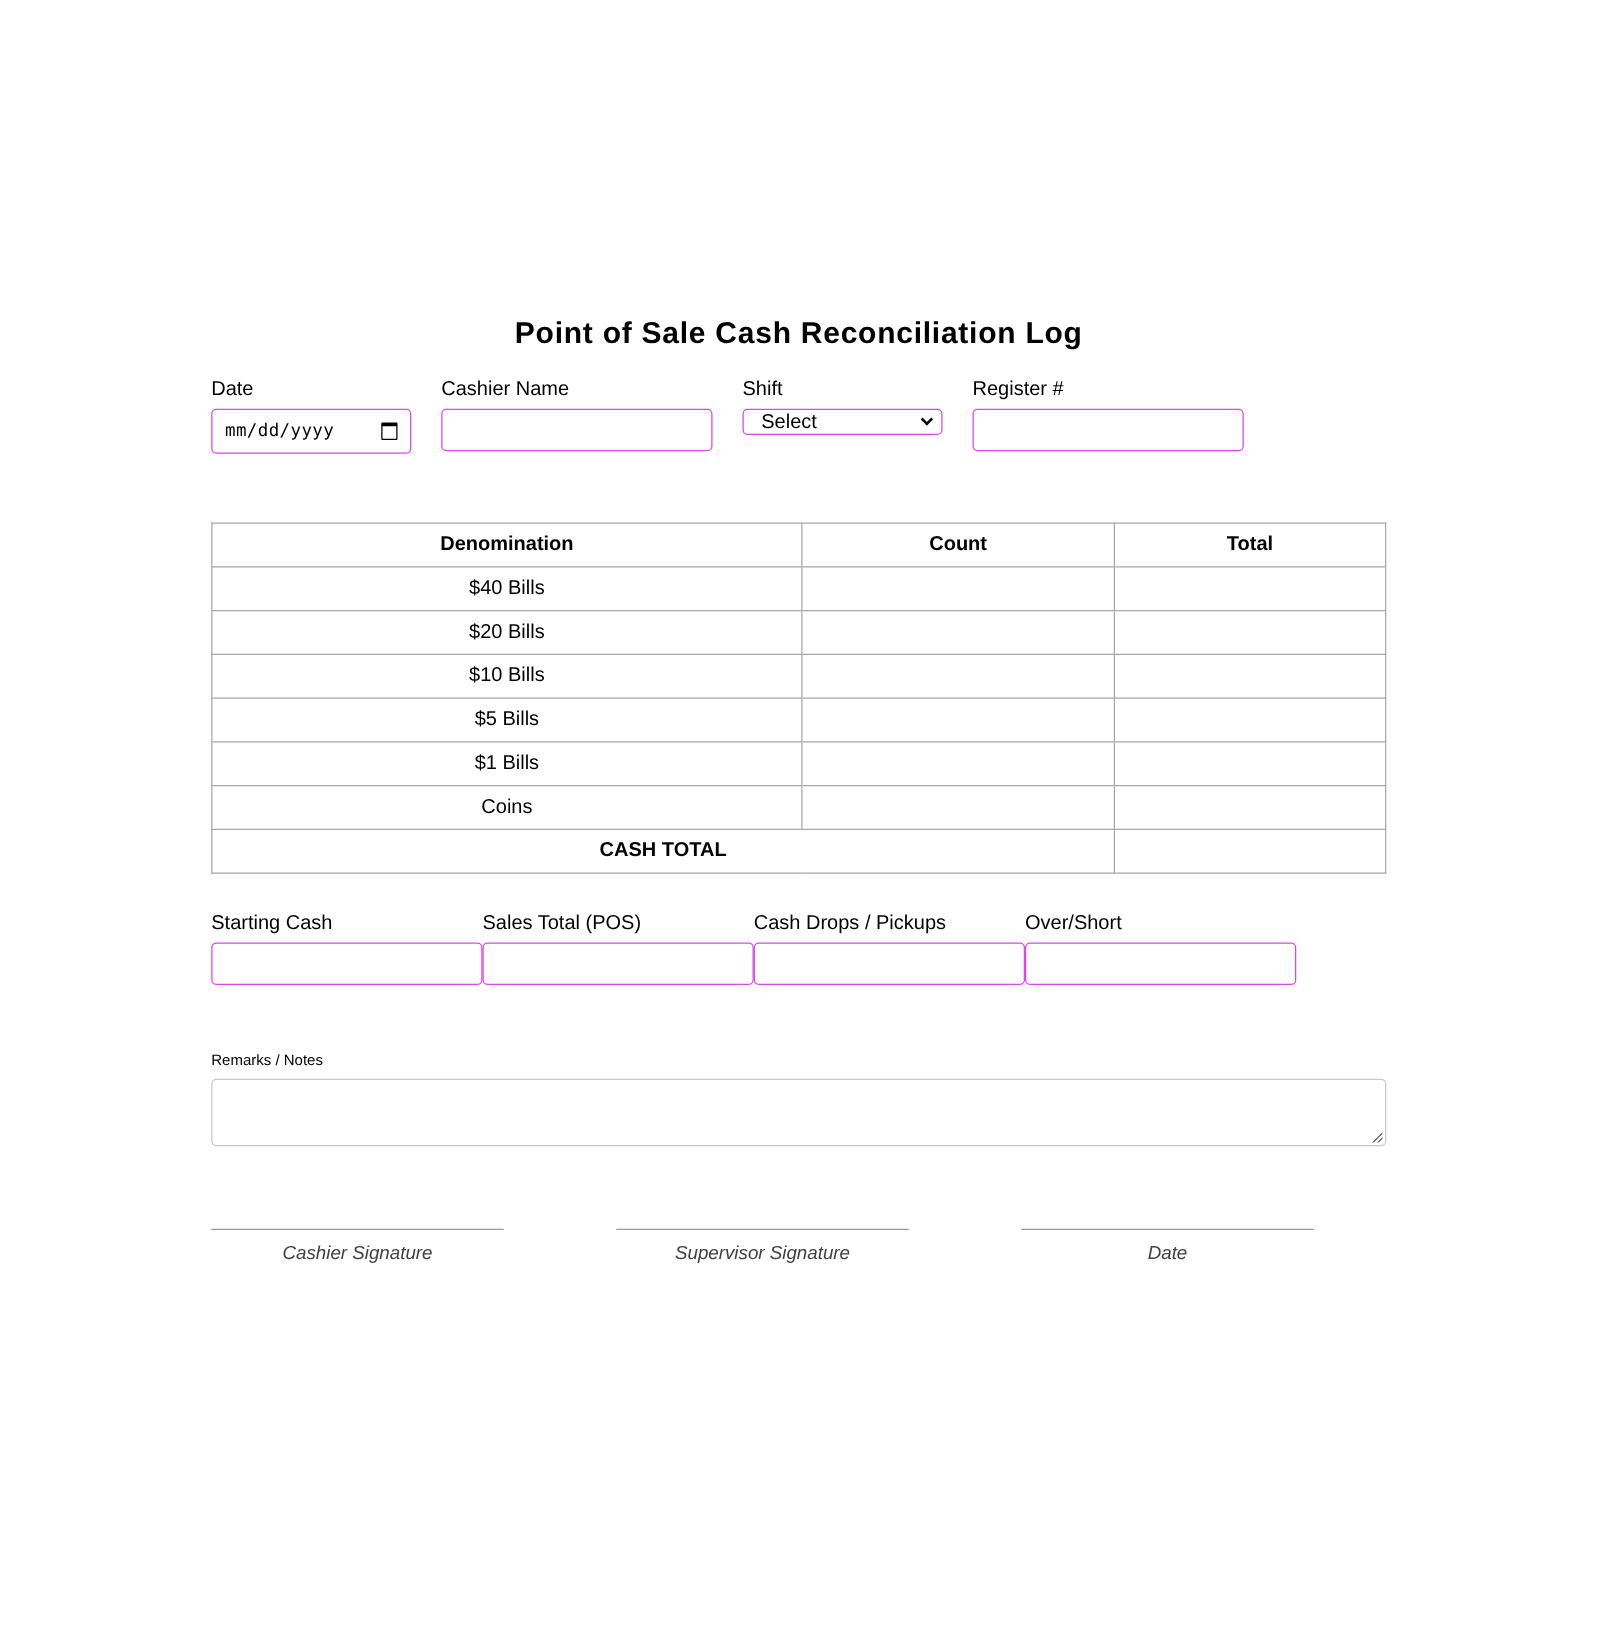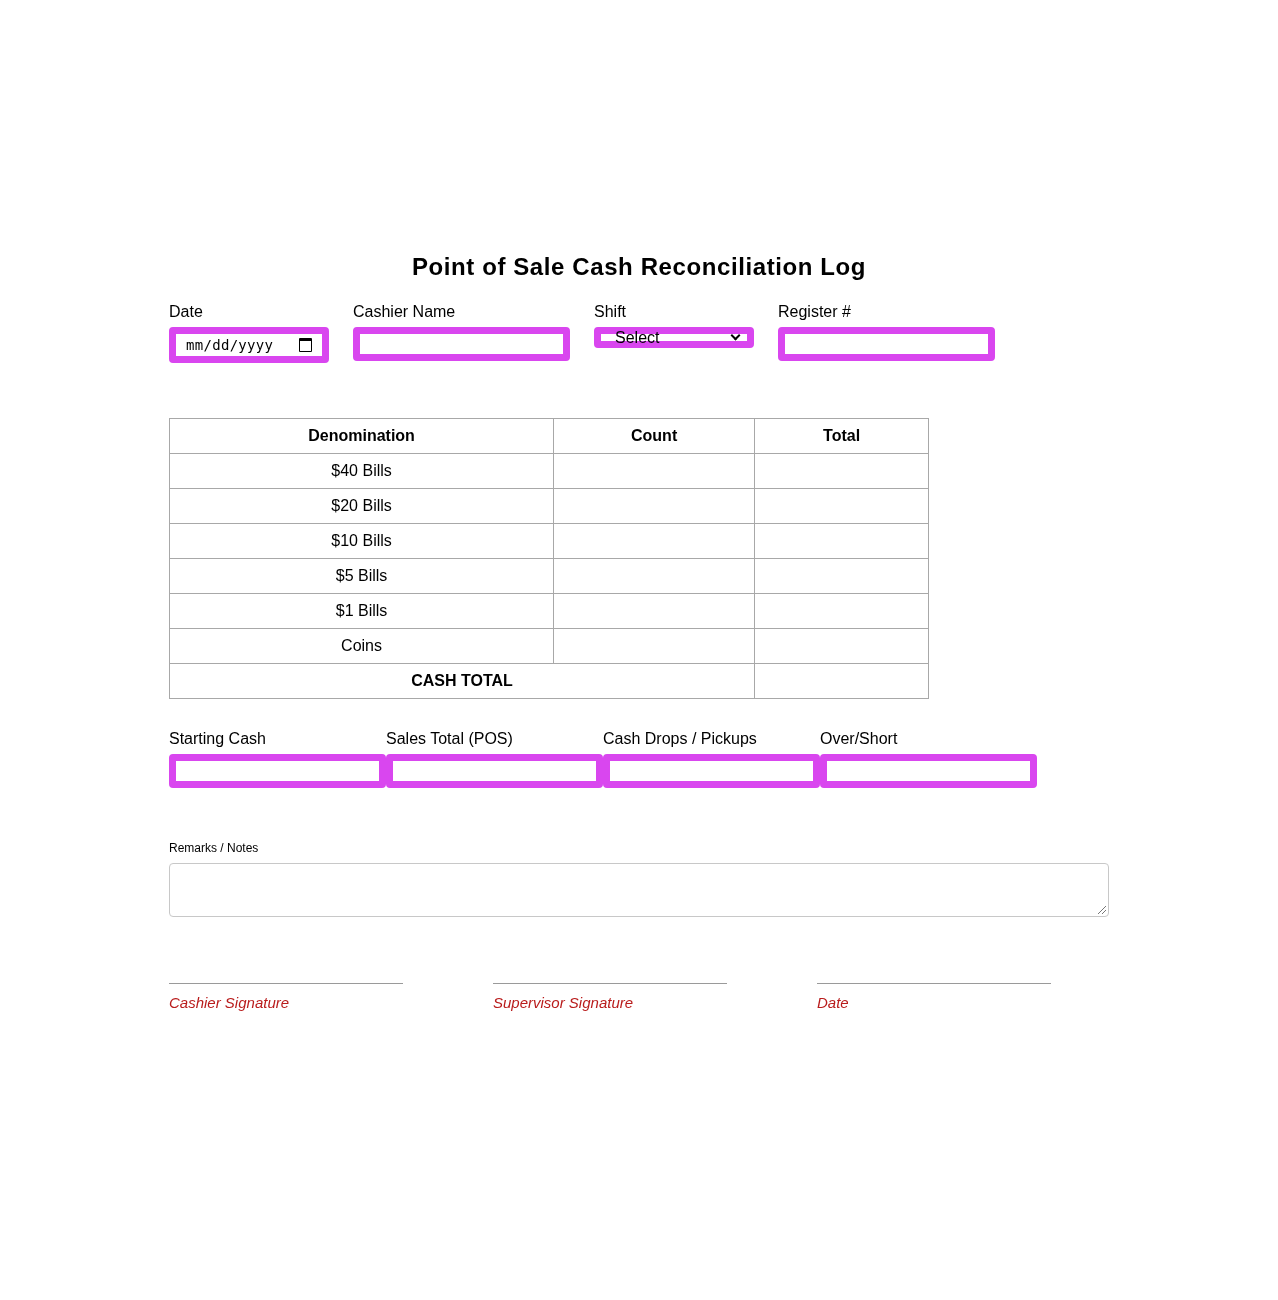--- a/index.html
+++ b/index.html
@@ -34,21 +34,21 @@
     .field { display: flex; flex-direction: column; }
     .field label {
       font-size: 16px;
       line-height: 18px;
       height: 18px;
       margin-bottom: 6px;
     }
     .input {
       box-sizing: border-box;
       height: 34px;
-      border: 7px solid #d946ef;
+      border: 1px solid #d946ef;
       border-radius: 4px;
       background: #fff;
       font-family: "Liberation Sans", sans-serif;
       font-size: 16px;
       padding: 0 10px;
       outline: none;
     }
     .w160 { width: 160px; }
     .w217 { width: 217px; }
     .date-input {
@@ -82,21 +82,21 @@
     .chev {
       width: 5px; height: 5px;
       border-right: 2px solid #000;
       border-bottom: 2px solid #000;
       transform: rotate(45deg);
       margin-top: -4px;
       margin-right: 2px;
     }
     table.cash {
       margin-top: 55px;
-      width: 760px;
+      width: 940px;
       border-collapse: collapse;
       font-size: 16px;
     }
     table.cash th, table.cash td {
       border: 1px solid #a8a8a8;
       height: 34px;
       padding: 0;
       text-align: center;
       vertical-align: middle;
     }
@@ -142,23 +142,24 @@
       margin-top: 66px;
     }
     .sig { width: 234px; }
     .sig-line {
       border-top: 1px solid #9a9a9a;
       height: 0;
     }
     .sig-label {
       font-size: 15px;
       font-style: italic;
-      color: #b91c1c;
+      color: #404040;
       margin-top: 10px;
       line-height: 18px;
+      text-align: center;
     }
   </style>
 </head>
 <body>
 
 <div class="page">
   <h1 class="title">Point of Sale Cash Reconciliation Log</h1>
 
   <div class="row-fields">
     <div class="field">

